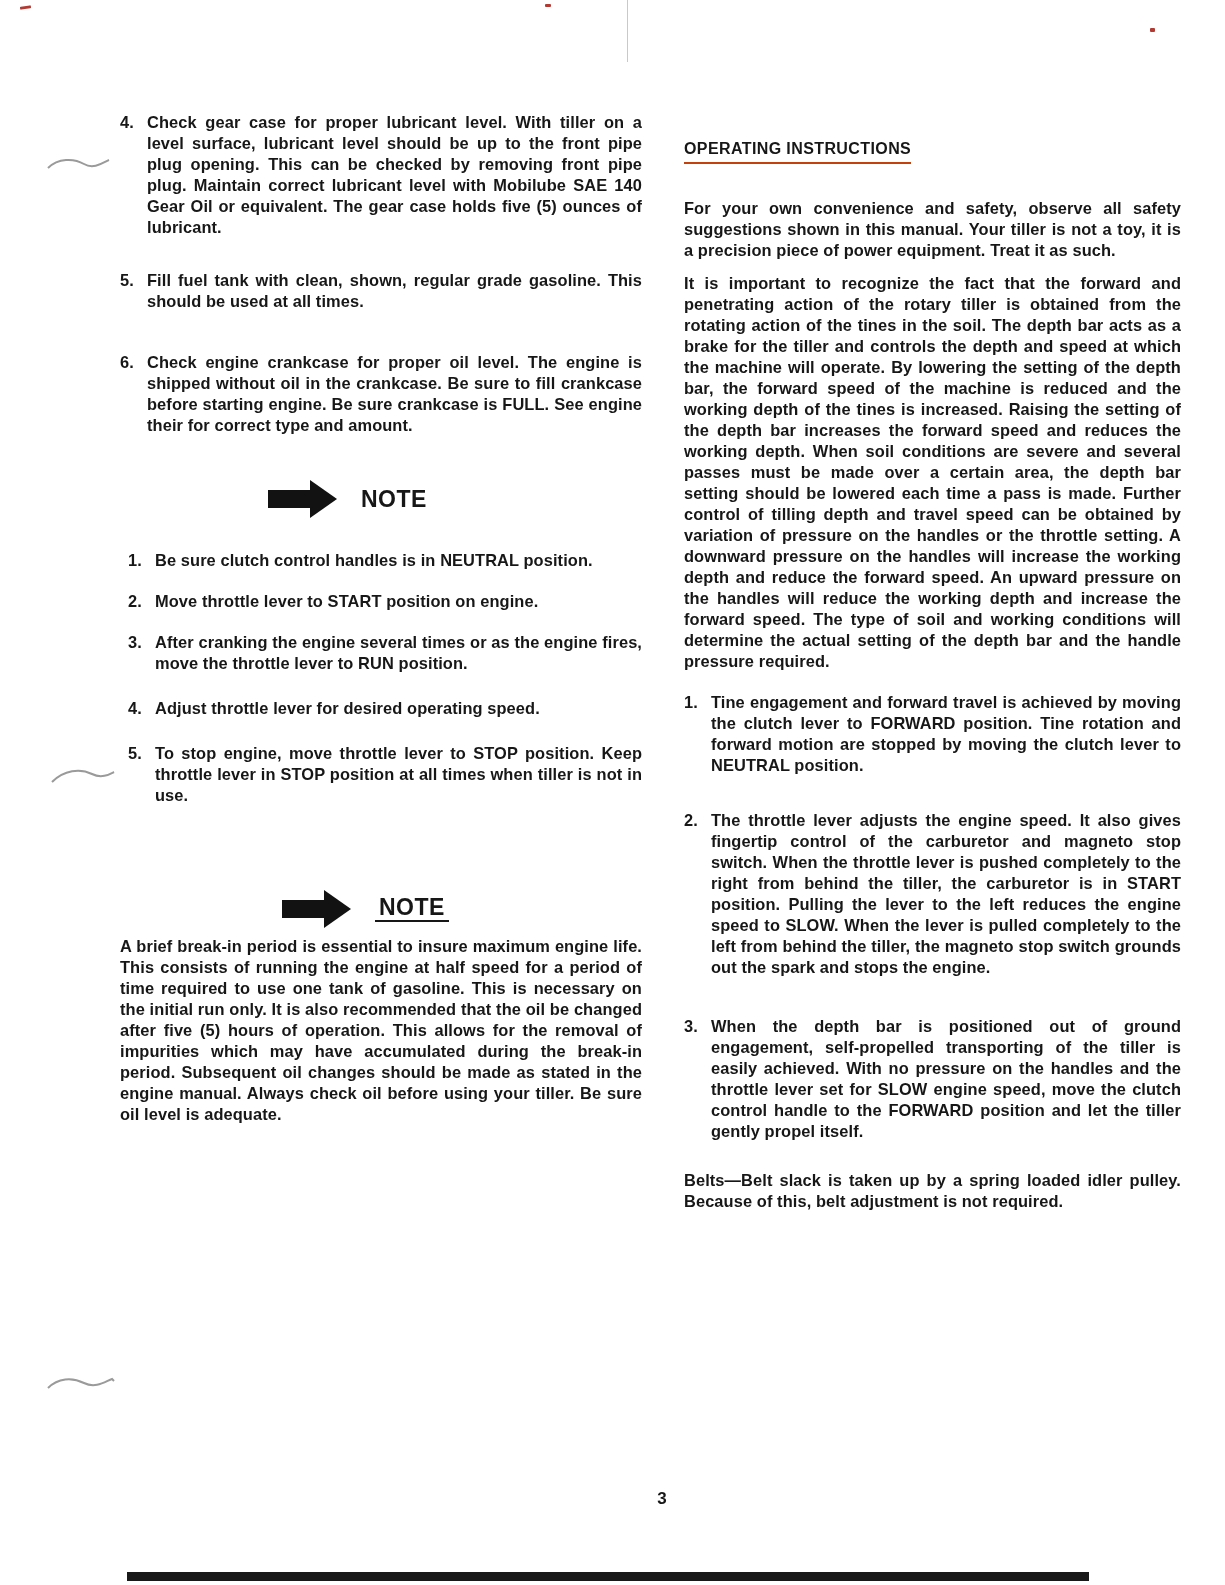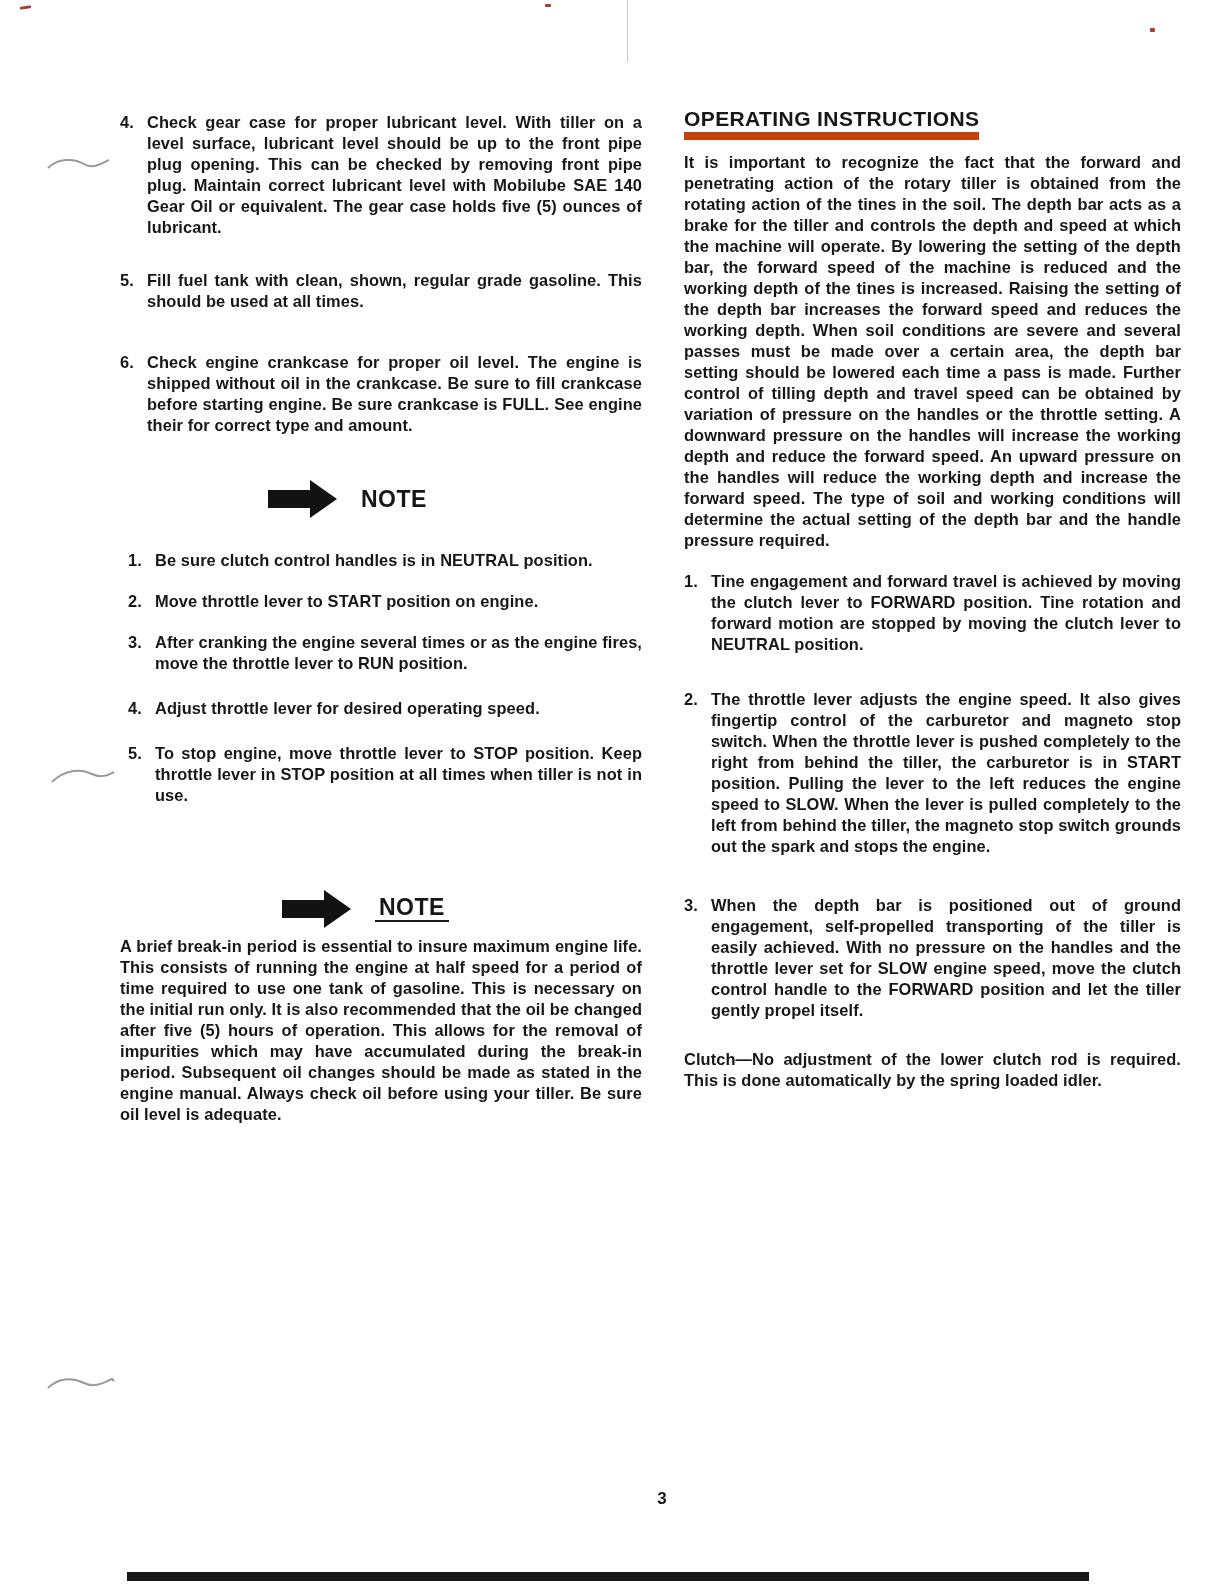--- a/index.html
+++ b/index.html
@@ -22,24 +22,25 @@
   .col-left  { left:120px; top:112px; width:522px; }
   .col-right { left:684px; top:108px; width:497px; }
 
   .item { display:flex; }
   .item .num { flex:0 0 27px; }
   .item .body { flex:1; text-align:justify; }
   .para { text-align:justify; }
 
   .heading {
     display:inline-block;
-    font-size:21px;
+    font-size:16px;
     letter-spacing:0.4px;
-    border-bottom:8px solid #c2410c;
+    border-bottom:2px solid #c2410c;
     padding-bottom:3px;
+    margin-top:30px;
   }
 
   
   .mt12{margin-top:12px}.mt16{margin-top:8px}.mt20{margin-top:20px}
   .mt24{margin-top:24px}.mt28{margin-top:28px}
   .mt32{margin-top:32px}.mt34{margin-top:34px}
   .mt38{margin-top:38px}.mt40{margin-top:40px}.mt44{margin-top:44px}
   .mt50{margin-top:50px}.mt56{margin-top:56px}
   .mt84{margin-top:84px}
 
@@ -161,39 +162,40 @@
   <p class="para mt16">A brief break-in period is essential to insure maximum engine life. This consists of running the engine at half speed for a period of time required to use one tank of gasoline. This is necessary on the initial run only. It is also recommended that the oil be changed after five (5) hours of operation. This allows for the removal of impurities which may have accumulated during the break-in period. Subsequent oil changes should be made as stated in the engine manual. Always check oil before using your tiller. Be sure oil level is adequate.</p>
 
 </div>
 
 <div class="col col-right">
 
   <div>
     <span class="heading">OPERATING INSTRUCTIONS</span>
   </div>
 
+  <p class="para mt34">For your own convenience and safety, observe all safety suggestions shown in this manual. Your tiller is not a toy, it is a precision piece of power equipment. Treat it as such.</p>
 
   <p class="para mt12">It is important to recognize the fact that the forward and penetrating action of the rotary tiller is obtained from the rotating action of the tines in the soil. The depth bar acts as a brake for the tiller and controls the depth and speed at which the machine will operate. By lowering the setting of the depth bar, the forward speed of the machine is reduced and the working depth of the tines is increased. Raising the setting of the depth bar increases the forward speed and reduces the working depth. When soil conditions are severe and several passes must be made over a certain area, the depth bar setting should be lowered each time a pass is made. Further control of tilling depth and travel speed can be obtained by variation of pressure on the handles or the throttle setting. A downward pressure on the handles will increase the working depth and reduce the forward speed. An upward pressure on the handles will reduce the working depth and increase the forward speed. The type of soil and working conditions will determine the actual setting of the depth bar and the handle pressure required.</p>
 
   <div class="item mt20">
     <span class="num">1.</span>
     <span class="body">Tine engagement and forward travel is achieved by moving the clutch lever to FORWARD position. Tine rotation and forward motion are stopped by moving the clutch lever to NEUTRAL position.</span>
   </div>
 
   <div class="item mt34">
     <span class="num">2.</span>
     <span class="body">The throttle lever adjusts the engine speed. It also gives fingertip control of the carburetor and magneto stop switch. When the throttle lever is pushed completely to the right from behind the tiller, the carburetor is in START position. Pulling the lever to the left reduces the engine speed to SLOW. When the lever is pulled completely to the left from behind the tiller, the magneto stop switch grounds out the spark and stops the engine.</span>
   </div>
 
   <div class="item mt38">
     <span class="num">3.</span>
     <span class="body">When the depth bar is positioned out of ground engagement, self-propelled transporting of the tiller is easily achieved. With no pressure on the handles and the throttle lever set for SLOW engine speed, move the clutch control handle to the FORWARD position and let the tiller gently propel itself.</span>
   </div>
 
 
-
-  <p class="para mt28">Clutch—No adjustment of the lower clutch rod is required. This is done automatically by the spring loaded idler.</p>
+  <p class="para mt28">Belts—Belt slack is taken up by a spring loaded idler pulley. Because of this, belt adjustment is not required.</p>
+
 
 </div>
 
 <div class="page-number">3</div>
 
 <div class="bottom-bar"></div>
 
 </body></html>

